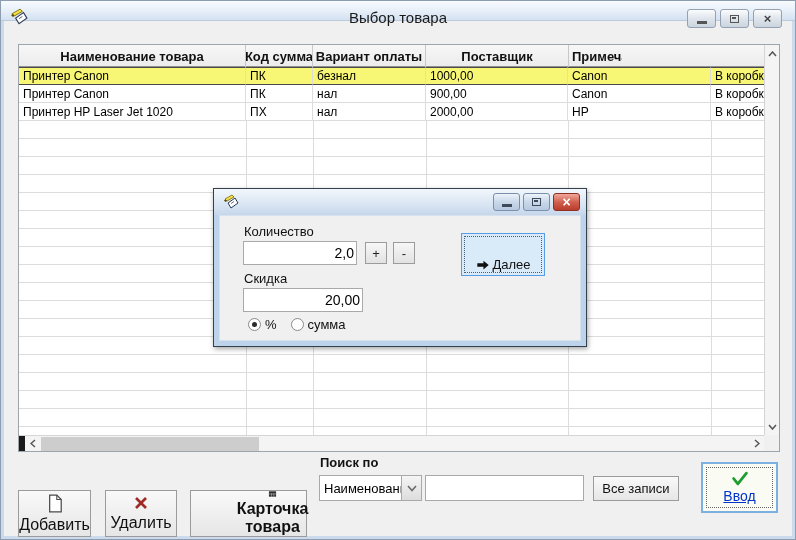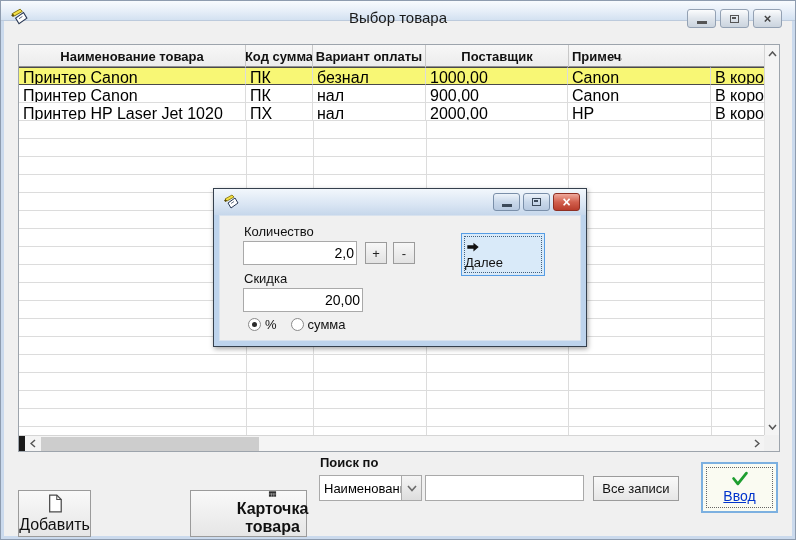--- a/index.html
+++ b/index.html
@@ -27,21 +27,21 @@
   
   .grid { position:absolute; left:17px; top:43px; width:762px; height:408px;
     border:1px solid #9DA4AC; background:#fff; }
   .grid-header { position:absolute; left:0; top:0; width:745px; height:22px; display:flex;
     background:linear-gradient(#F7F7F7,#ECECEC); border-bottom:1px solid #909090; }
   .hcell { height:22px; border-right:1px solid #C8C8C8; font-size:13px; color:#111;
     display:flex; align-items:center; justify-content:center; overflow:hidden; white-space:nowrap;font-weight:bold; }
   .hcell.c6 { justify-content:flex-start; padding-left:3px; border-right:none; }
   .rows { position:absolute; left:0; top:22px; width:745px; }
   .row { display:flex; height:18px; }
-  .cell { height:100%; font-size:16px; color:#000; padding:2px 0 0 4px;
+  .cell { height:100%; font-size:12px; color:#000; padding:2px 0 0 4px;
     border-right:1px solid #DCDCDC; border-bottom:1px solid #DCDCDC;
     overflow:hidden; white-space:nowrap; }
   .cell.c6 { border-right:none; }
   .row.sel { background:#F8F775; }
   .row.sel .cell { border-top:1px solid #4A4A4A; border-bottom:1px solid #4A4A4A; padding-top:1px; }
   .c1{width:227px}.c2{width:67px}.c3{width:113px}.c4{width:142px}.c5{width:143px}.c6{width:53px}
   .empty-rows { position:absolute; left:0; top:76px; width:745px; height:314px;
     background:repeating-linear-gradient(to bottom, transparent 0, transparent 17px, #DCDCDC 17px, #DCDCDC 18px); }
   .vline { position:absolute; top:0; bottom:0; width:1px; background:#DCDCDC; }
 
@@ -104,21 +104,21 @@
     background:linear-gradient(#F7F7F7,#E2E2E2); font-size:13px; color:#222;
     display:flex; align-items:center; justify-content:center; }
   .radio-group { position:absolute; left:28px; top:101px; display:flex; gap:14px; align-items:center; }
   .radio-item { display:flex; align-items:center; gap:4px; font-size:13px; color:#111; }
   .radio { width:13px; height:13px; border:1px solid #8A8A8A; border-radius:50%; background:#fff; position:relative; }
   .radio.on::after { content:''; position:absolute; left:3px; top:3px; width:5px; height:5px;
     border-radius:50%; background:#2B2B2B; }
   .btn-next { position:absolute; left:241px; top:17px; width:84px; height:43px;
     border:1px solid #569DE5; background:#D9EAF9; }
   .next-inner { position:absolute; inset:2px; border:1px dotted #44617E;
-    display:flex; flex-direction:column; align-items:flex-start; justify-content:center; gap:1px; }
+    display:flex; align-items:flex-end; justify-content:center; gap:1px; }
   .next-text { font-size:13px; color:#111; }
 </style>
 </head>
 <body>
 
 <div class="window">
 
   <div class="titlebar">
     <span class="app-icon">
       <svg viewBox="0 0 16 16" width="18" height="18">
@@ -217,20 +217,27 @@
   </div>
 
   <button class="tbtn btn-add">
     <svg width="16" height="19" viewBox="0 0 18 21">
       <path d="M3 1 H11 L16 6 V20 H3 Z" fill="#fff" stroke="#4A4A4A" stroke-width="1.4"></path>
       <path d="M11 1 V6 H16" fill="none" stroke="#4A4A4A" stroke-width="1.2"></path>
     </svg>
     <span>Добавить</span>
   </button>
 
+  <button class="tbtn btn-del">
+    <svg width="16" height="16" viewBox="0 0 16 16">
+      <line x1="3" y1="3" x2="13" y2="13" stroke="#9E2B25" stroke-width="2.6"></line>
+      <line x1="13" y1="3" x2="3" y2="13" stroke="#9E2B25" stroke-width="2.6"></line>
+    </svg>
+    <span>Удалить</span>
+  </button>
 
   <button class="tbtn btn-card">
     <svg width="21" height="16" viewBox="0 0 21 16">
       <rect x="1" y="1" width="19" height="14" fill="#1A1A1A"></rect>
       <line x1="1" y1="6" x2="20" y2="6" stroke="#fff" stroke-width="1"></line>
       <line x1="1" y1="10" x2="20" y2="10" stroke="#fff" stroke-width="1"></line>
       <line x1="8" y1="6" x2="8" y2="15" stroke="#fff" stroke-width="1"></line>
       <line x1="14" y1="6" x2="14" y2="15" stroke="#fff" stroke-width="1"></line>
     </svg>
     <span>Карточка товара</span>

